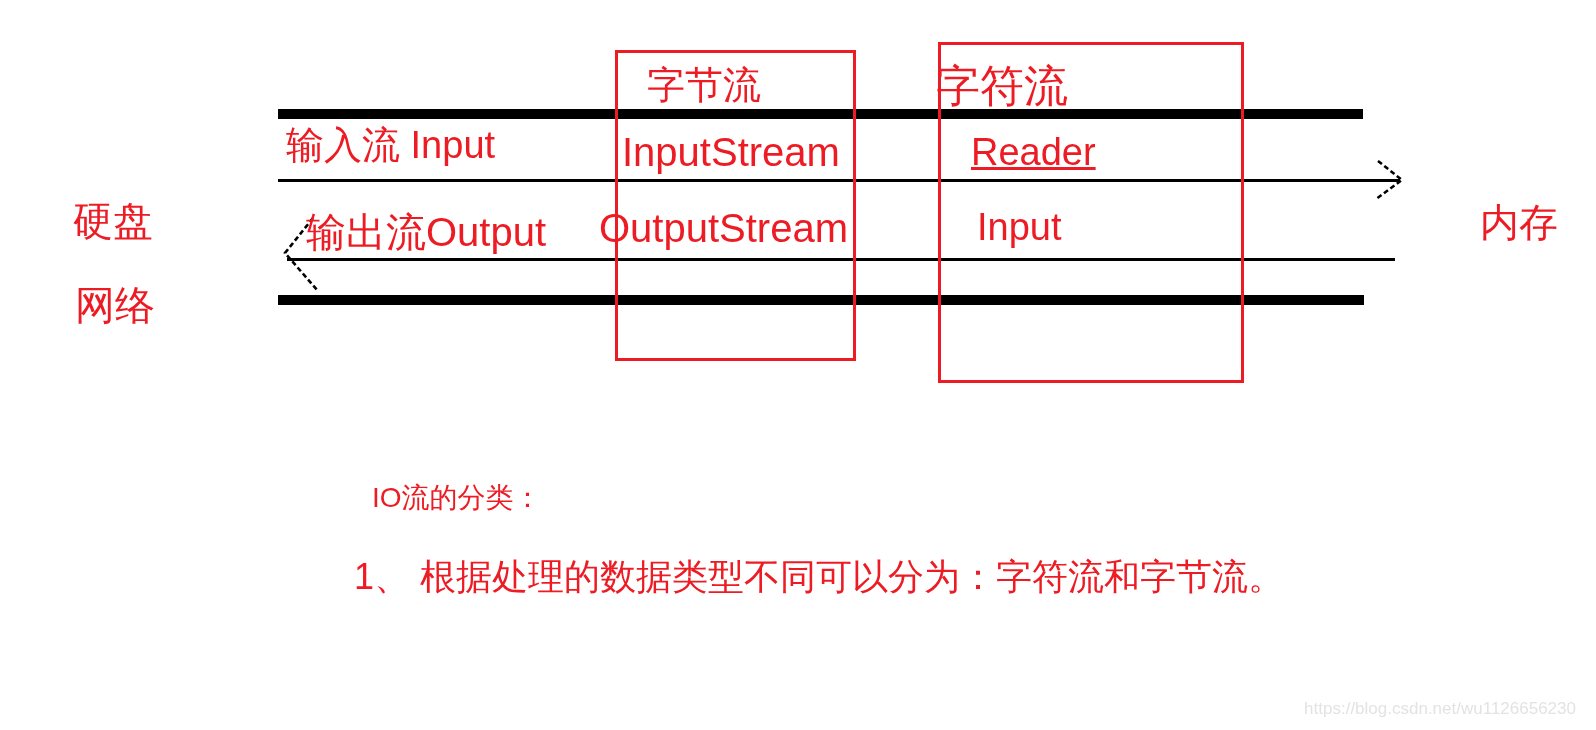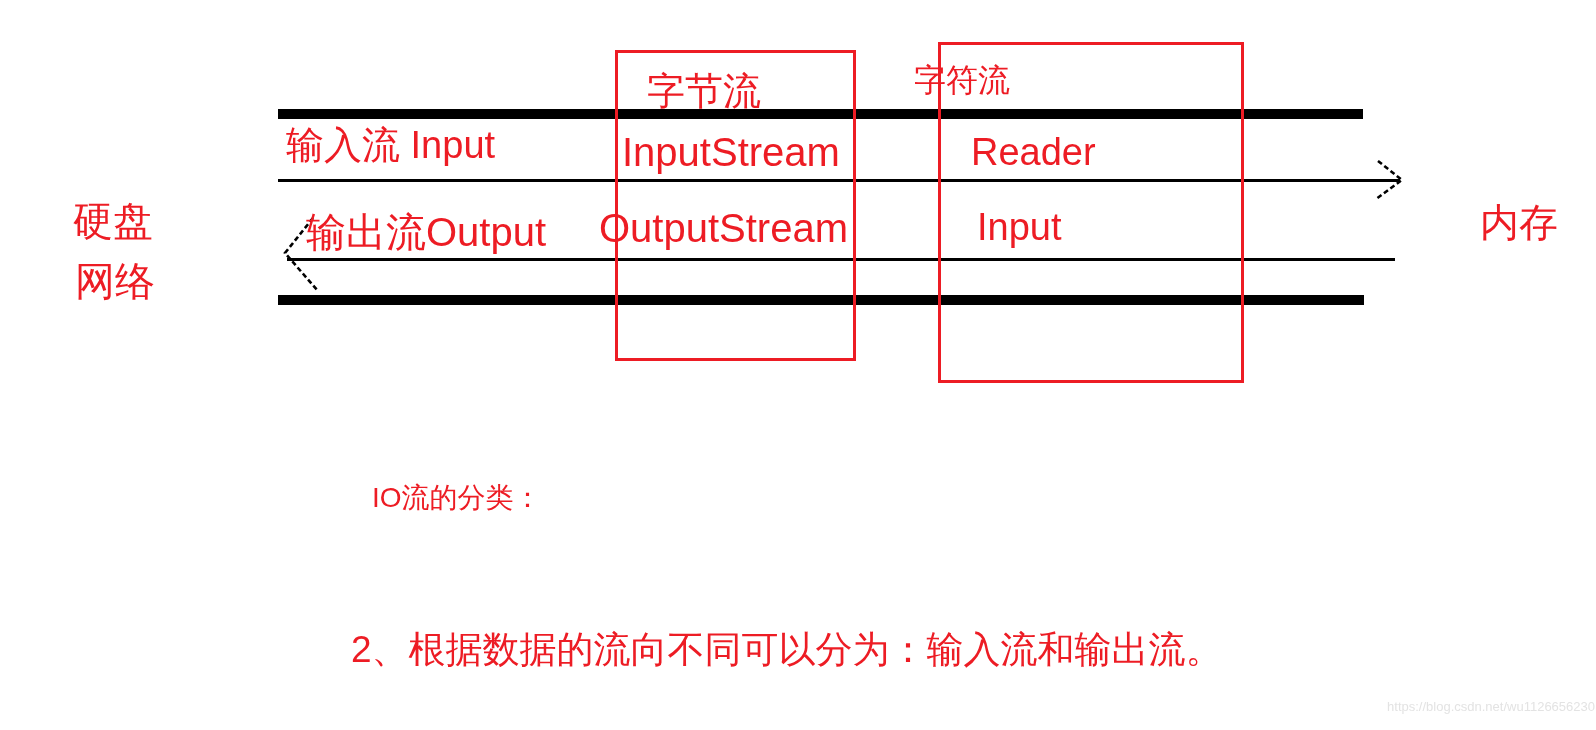--- a/index.html
+++ b/index.html
@@ -44,37 +44,37 @@
   .pos-right-arrow{left:1368px;top:152px;width:44px;height:56px;}
   .pos-left-arrow{left:277px;top:212px;width:48px;height:84px;}
   .arrow polyline{
     fill:none;
     stroke:var(--line-black,#000);
     stroke-width:2.6;
     stroke-dasharray:5 3;
   }
   
   .pos-hard-disk{left:73px;top:201px;font-size:40px;}
-  .pos-network{left:75px;top:261px;font-size:40px;}
+  .pos-network{left:75px;top:285px;font-size:40px;}
   .pos-memory{left:1480px;top:203px;font-size:39px;}
-  .pos-byte-title{left:647px;top:66px;font-size:38px;margin-top:6px;}
-  .pos-char-title{left:914px;top:64px;font-size:32px;}
+  .pos-byte-title{left:647px;top:66px;font-size:38px;}
+  .pos-char-title{left:936px;top:64px;font-size:44px;}
   .pos-input-label{left:286px;top:126px;font-size:38px;}
   .pos-output-label{left:306px;top:212px;font-size:40px;}
   .pos-inputstream{left:622px;top:132px;font-size:40px;}
-  .pos-reader{left:971px;top:133px;font-size:38px;}
+  .pos-reader{left:971px;top:133px;font-size:38px;text-decoration:underline;}
   .pos-outputstream{left:599px;top:208px;font-size:40px;z-index:2;}
   .pos-writer{left:977px;top:208px;font-size:38px;}
   .pos-notes-heading{left:372px;top:484px;font-size:28px;}
   .pos-note-1{left:354px;top:559px;font-size:36px;}
   .pos-note-2{left:351px;top:631px;font-size:37px;}
   .watermark{
     position:absolute;
-    right:1px;top:699px;
-    font-size:13px;
+    right:20px;top:699px;
+    font-size:17px;
     color:var(--watermark-gray,#e3e3e3);
     white-space:nowrap;
   }
 </style>
 </head>
 <body>
 
 <div class="stage">
 
   <div class="rtext pos-hard-disk">硬盘</div>
@@ -102,17 +102,17 @@
 
   <div class="rtext pos-input-label">输入流 Input</div>
   <div class="rtext pos-inputstream">InputStream</div>
 
   <div class="rtext pos-output-label">输出流Output</div>
   <div class="rtext pos-outputstream">OutputStream</div>
   <div class="rtext pos-reader">Reader</div>
   <div class="rtext pos-writer">Input</div>
 
   <div class="rtext pos-notes-heading">IO流的分类：</div>
-  <div class="rtext pos-note-2">2、根据数据的流向不同可以分为：输入流和输出流。</div>
+  <div class="rtext pos-note-1">1、 根据处理的数据类型不同可以分为：字符流和字节流。</div>
 
   <div class="watermark">https://blog.csdn.net/wu1126656230</div>
 
 </div>
 
 </body></html>

